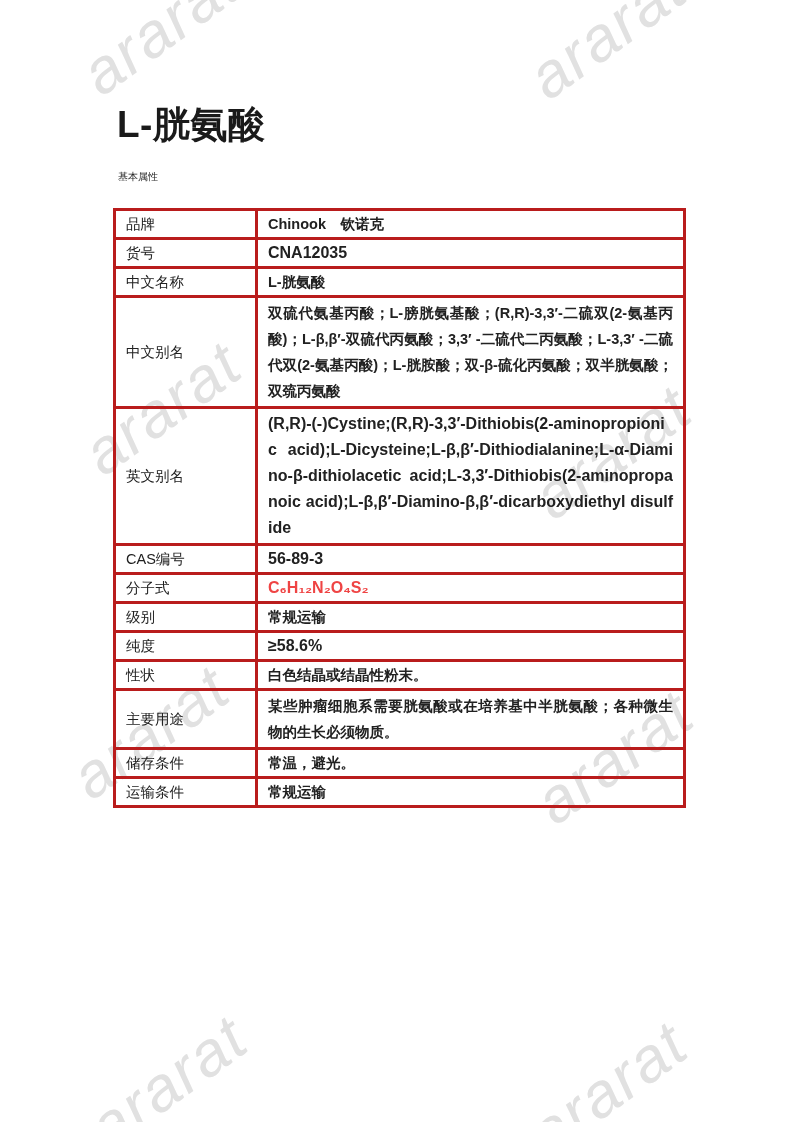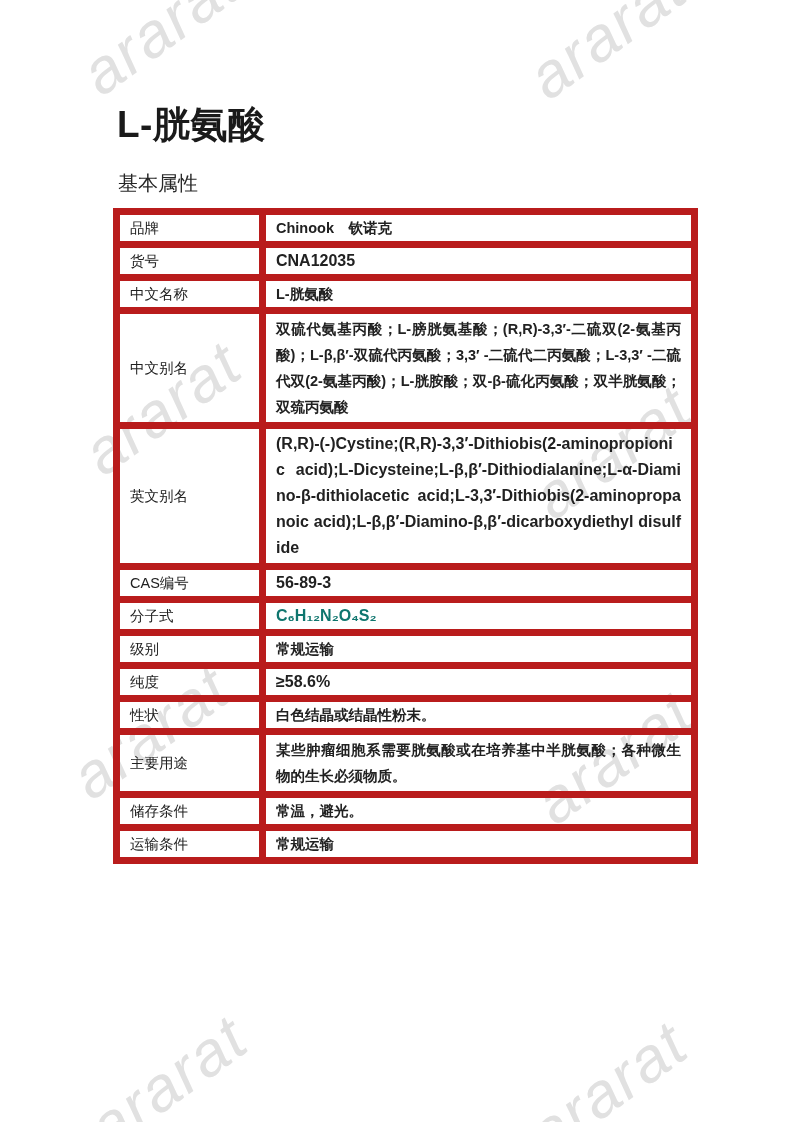--- a/index.html
+++ b/index.html
@@ -17,25 +17,25 @@
   .wm4{left:612px;top:452px;}
   .wm5{left:150px;top:732px;}
   .wm6{left:614px;top:757px;}
   .wm7{left:168px;top:1082px;}
   .wm8{left:608px;top:1088px;}
 
   .content{position:relative;z-index:1;}
 
   .title{position:absolute;left:117px;top:100px;font-size:37px;font-weight:bold;
          color:#1a1a1a;letter-spacing:0.5px;}
-  .section-heading{position:absolute;left:118px;top:170px;font-size:20px;color:#262626;}
+  .section-heading{position:absolute;left:118px;top:170px;font-size:10px;color:#262626;}
 
   table.props{position:absolute;left:113px;top:208px;width:565px;
               border-collapse:collapse;table-layout:fixed;}
-  table.props td{border:7px solid #b91c1c;padding:0 10px;font-size:14.5px;
+  table.props td{border:3px solid #b91c1c;padding:0 10px;font-size:14.5px;
                  line-height:26px;vertical-align:middle;background:transparent;}
   td.label{width:119px;}
   td.value{width:405px;text-align:justify;font-weight:bold;}
   td.value.latin{word-break:break-all;font-size:16px;}
   tr.single td{height:26px;}
   tr.multi td{padding-top:2px;padding-bottom:2px;}
 </style>
 </head>
 <body>
 
@@ -77,21 +77,21 @@
           <tr class="multi">
     <td class="label">英文别名</td>
     <td class="value latin">(R,R)-(-)Cystine;(R,R)-3,3′-Dithiobis(2-aminopropionic acid);L-Dicysteine;L-β,β′-Dithiodialanine;L-α-Diamino-β-dithiolacetic acid;L-3,3′-Dithiobis(2-aminopropanoic acid);L-β,β′-Diamino-β,β′-dicarboxydiethyl disulfide</td>
   </tr>
           <tr class="single">
     <td class="label">CAS编号</td>
     <td class="value latin">56-89-3</td>
   </tr>
           <tr class="single">
     <td class="label">分子式</td>
-    <td class="value latin" style="color: #0f766e;">C₆H₁₂N₂O₄S₂</td>
+    <td class="value latin" style="color: #ef4444;">C₆H₁₂N₂O₄S₂</td>
   </tr>
           <tr class="single">
     <td class="label">级别</td>
     <td class="value">常规运输</td>
   </tr>
           <tr class="single">
     <td class="label">纯度</td>
     <td class="value latin">≥58.6%</td>
   </tr>
           <tr class="single">

